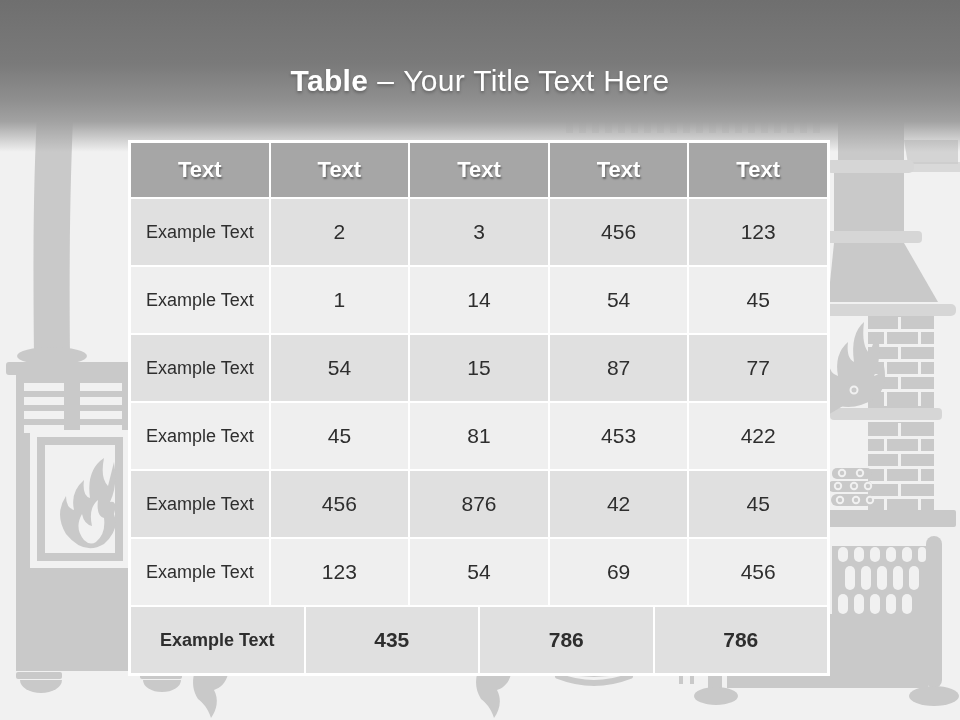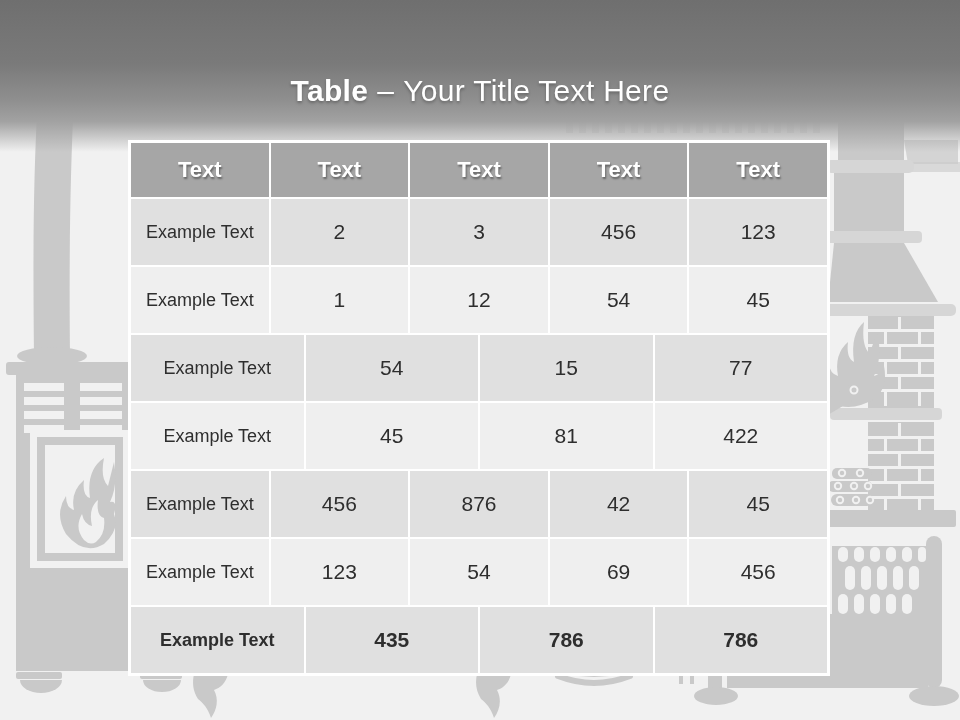--- a/index.html
+++ b/index.html
@@ -10,21 +10,21 @@
     --sil:#c9c9c9; --silLight:#d6d6d6; --bg:#f1f1f1;
     --hdr:#a6a6a6; --rowa:#e0e0e0; --rowb:#efefef;
     --txt:#2e2e2e; --htxt:#ffffff; --g1:#6f6f6f; --g2:#a2a2a2;
   }
   .bg-art{position:absolute;left:0;top:0;z-index:1;}
   .banner{
     position:absolute;left:0;top:0;width:960px;height:152px;z-index:2;
     background:linear-gradient(180deg,var(--g1) 0%,#7a7a7a 42%,#8f8f8f 66%,var(--g2) 80%,rgba(241,241,241,0) 100%);
   }
   .title{
-    position:absolute;left:0;top:54px;width:100%;text-align:center;z-index:3;
+    position:absolute;left:0;top:44px;width:100%;text-align:center;z-index:3;
     color:var(--htxt);font-size:30px;letter-spacing:.3px;
     text-shadow:0 2px 3px rgba(0,0,0,.28);white-space:nowrap;
   }
   .title .t-bold{font-weight:bold;}
   .title .t-sep{font-weight:normal;margin:0 9px;}
   .title .t-rest{font-weight:normal;}
   .tbl{
     position:absolute;left:128px;top:140px;width:702px;z-index:4;
     border:2px solid #fff;box-sizing:border-box;background:#fff;
   }
@@ -290,34 +290,36 @@
         <div class="trow drow">
           <div class="cell label-cell">Example Text</div>
           <div class="cell value-cell">2</div>
           <div class="cell value-cell">3</div>
           <div class="cell value-cell">456</div>
           <div class="cell value-cell">123</div>
         </div>
         <div class="trow drow alt">
           <div class="cell label-cell">Example Text</div>
           <div class="cell value-cell">1</div>
-          <div class="cell value-cell">12</div>
+          <div class="cell value-cell">14</div>
           <div class="cell value-cell">54</div>
           <div class="cell value-cell">45</div>
         </div>
         <div class="trow drow">
           <div class="cell label-cell">Example Text</div>
           <div class="cell value-cell">54</div>
           <div class="cell value-cell">15</div>
+          <div class="cell value-cell">87</div>
           <div class="cell value-cell">77</div>
         </div>
         <div class="trow drow alt">
           <div class="cell label-cell">Example Text</div>
           <div class="cell value-cell">45</div>
           <div class="cell value-cell">81</div>
+          <div class="cell value-cell">453</div>
           <div class="cell value-cell">422</div>
         </div>
         <div class="trow drow">
           <div class="cell label-cell">Example Text</div>
           <div class="cell value-cell">456</div>
           <div class="cell value-cell">876</div>
           <div class="cell value-cell">42</div>
           <div class="cell value-cell">45</div>
         </div>
         <div class="trow drow alt">

